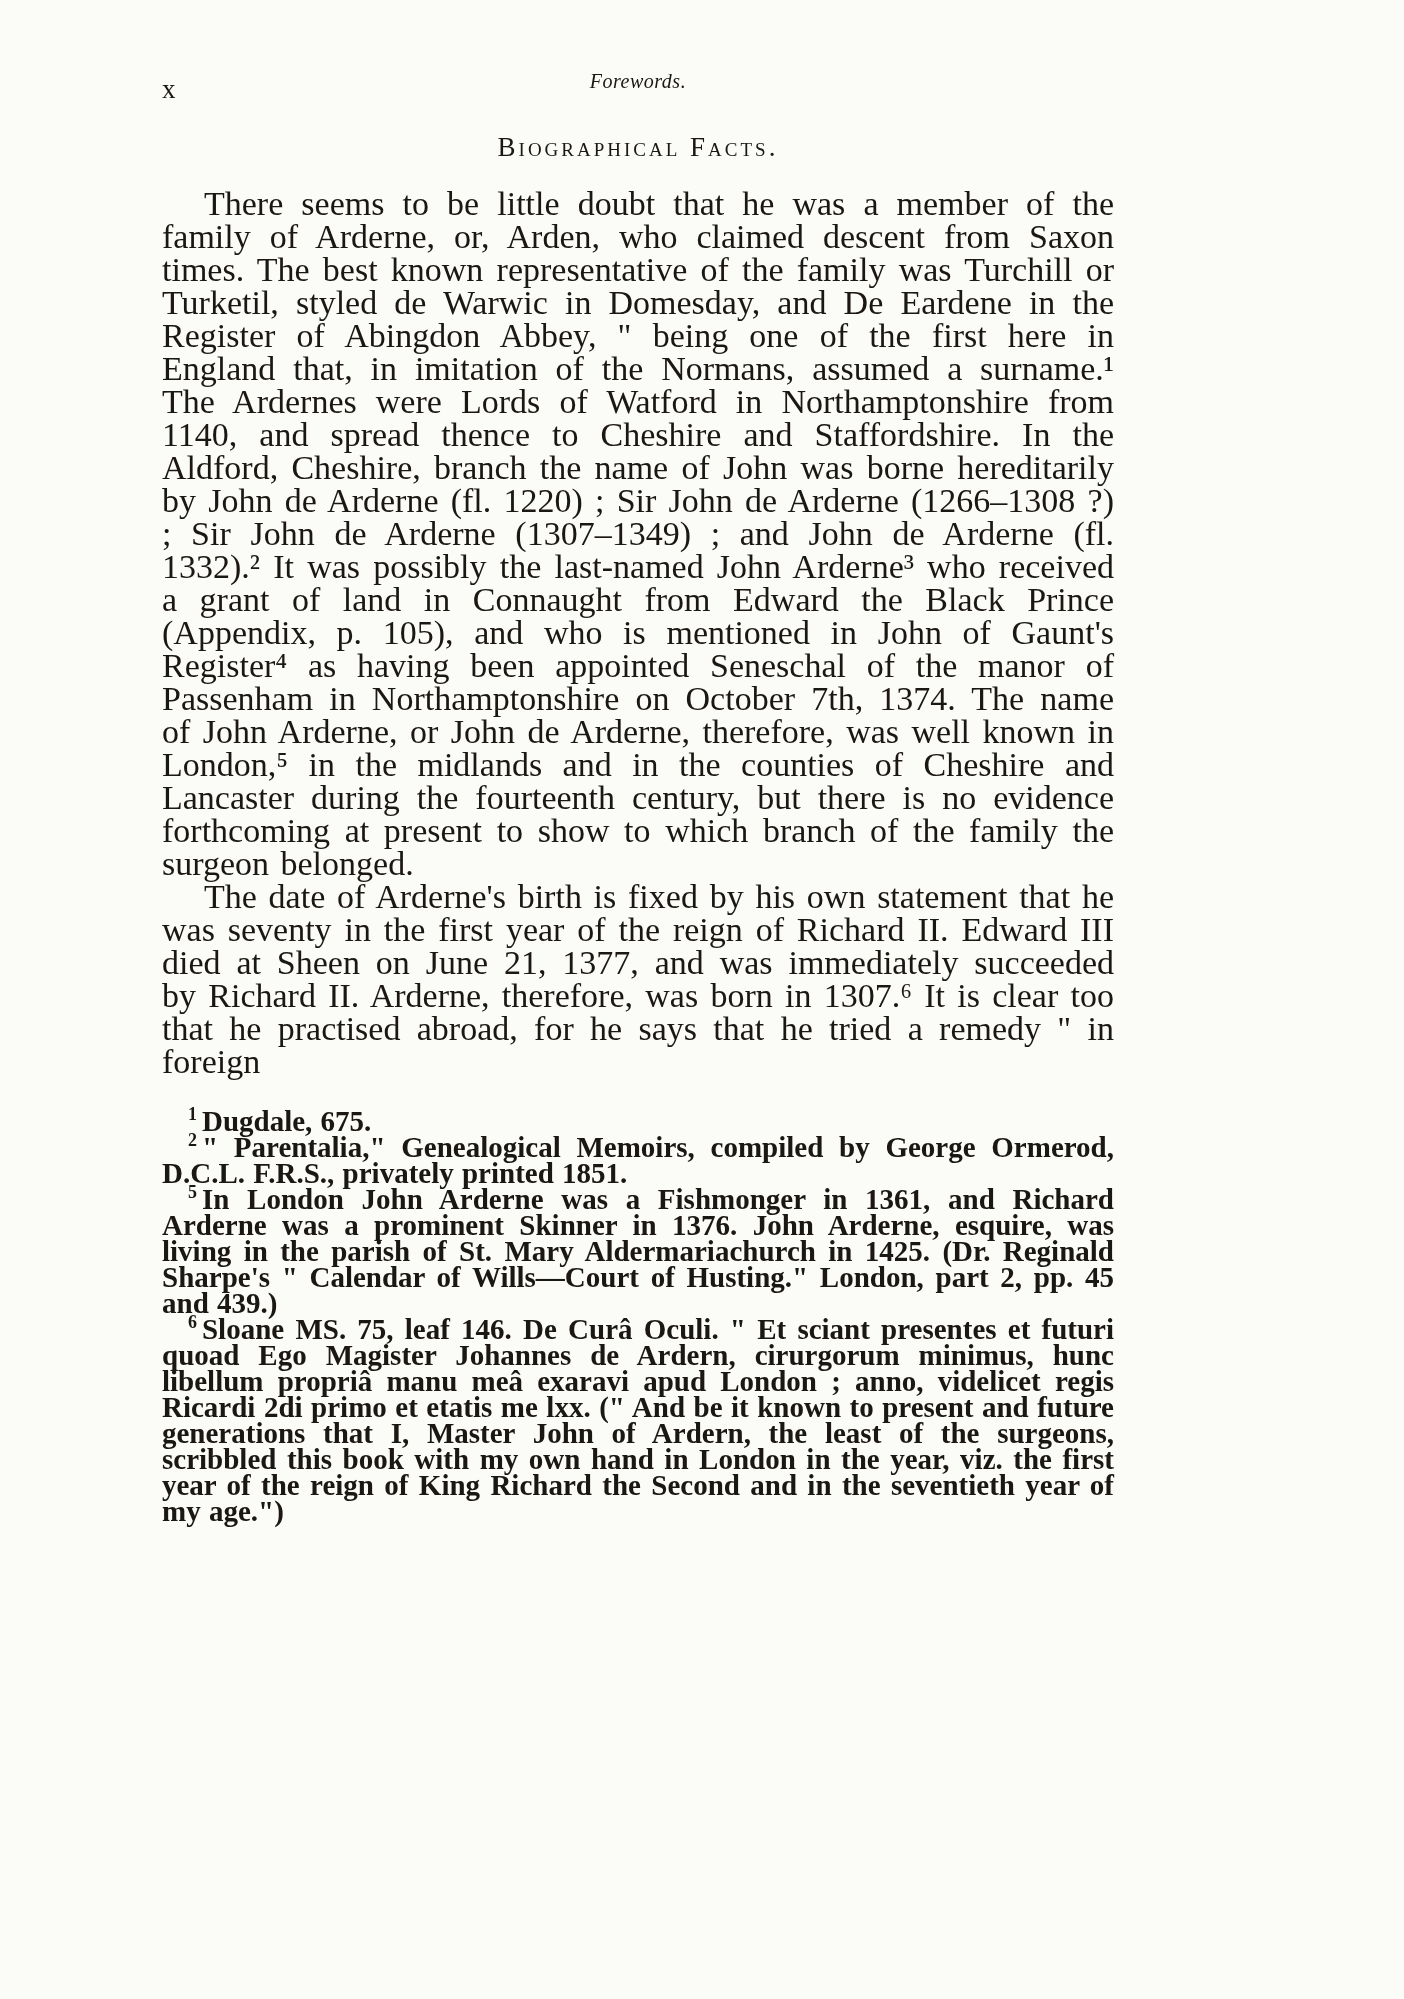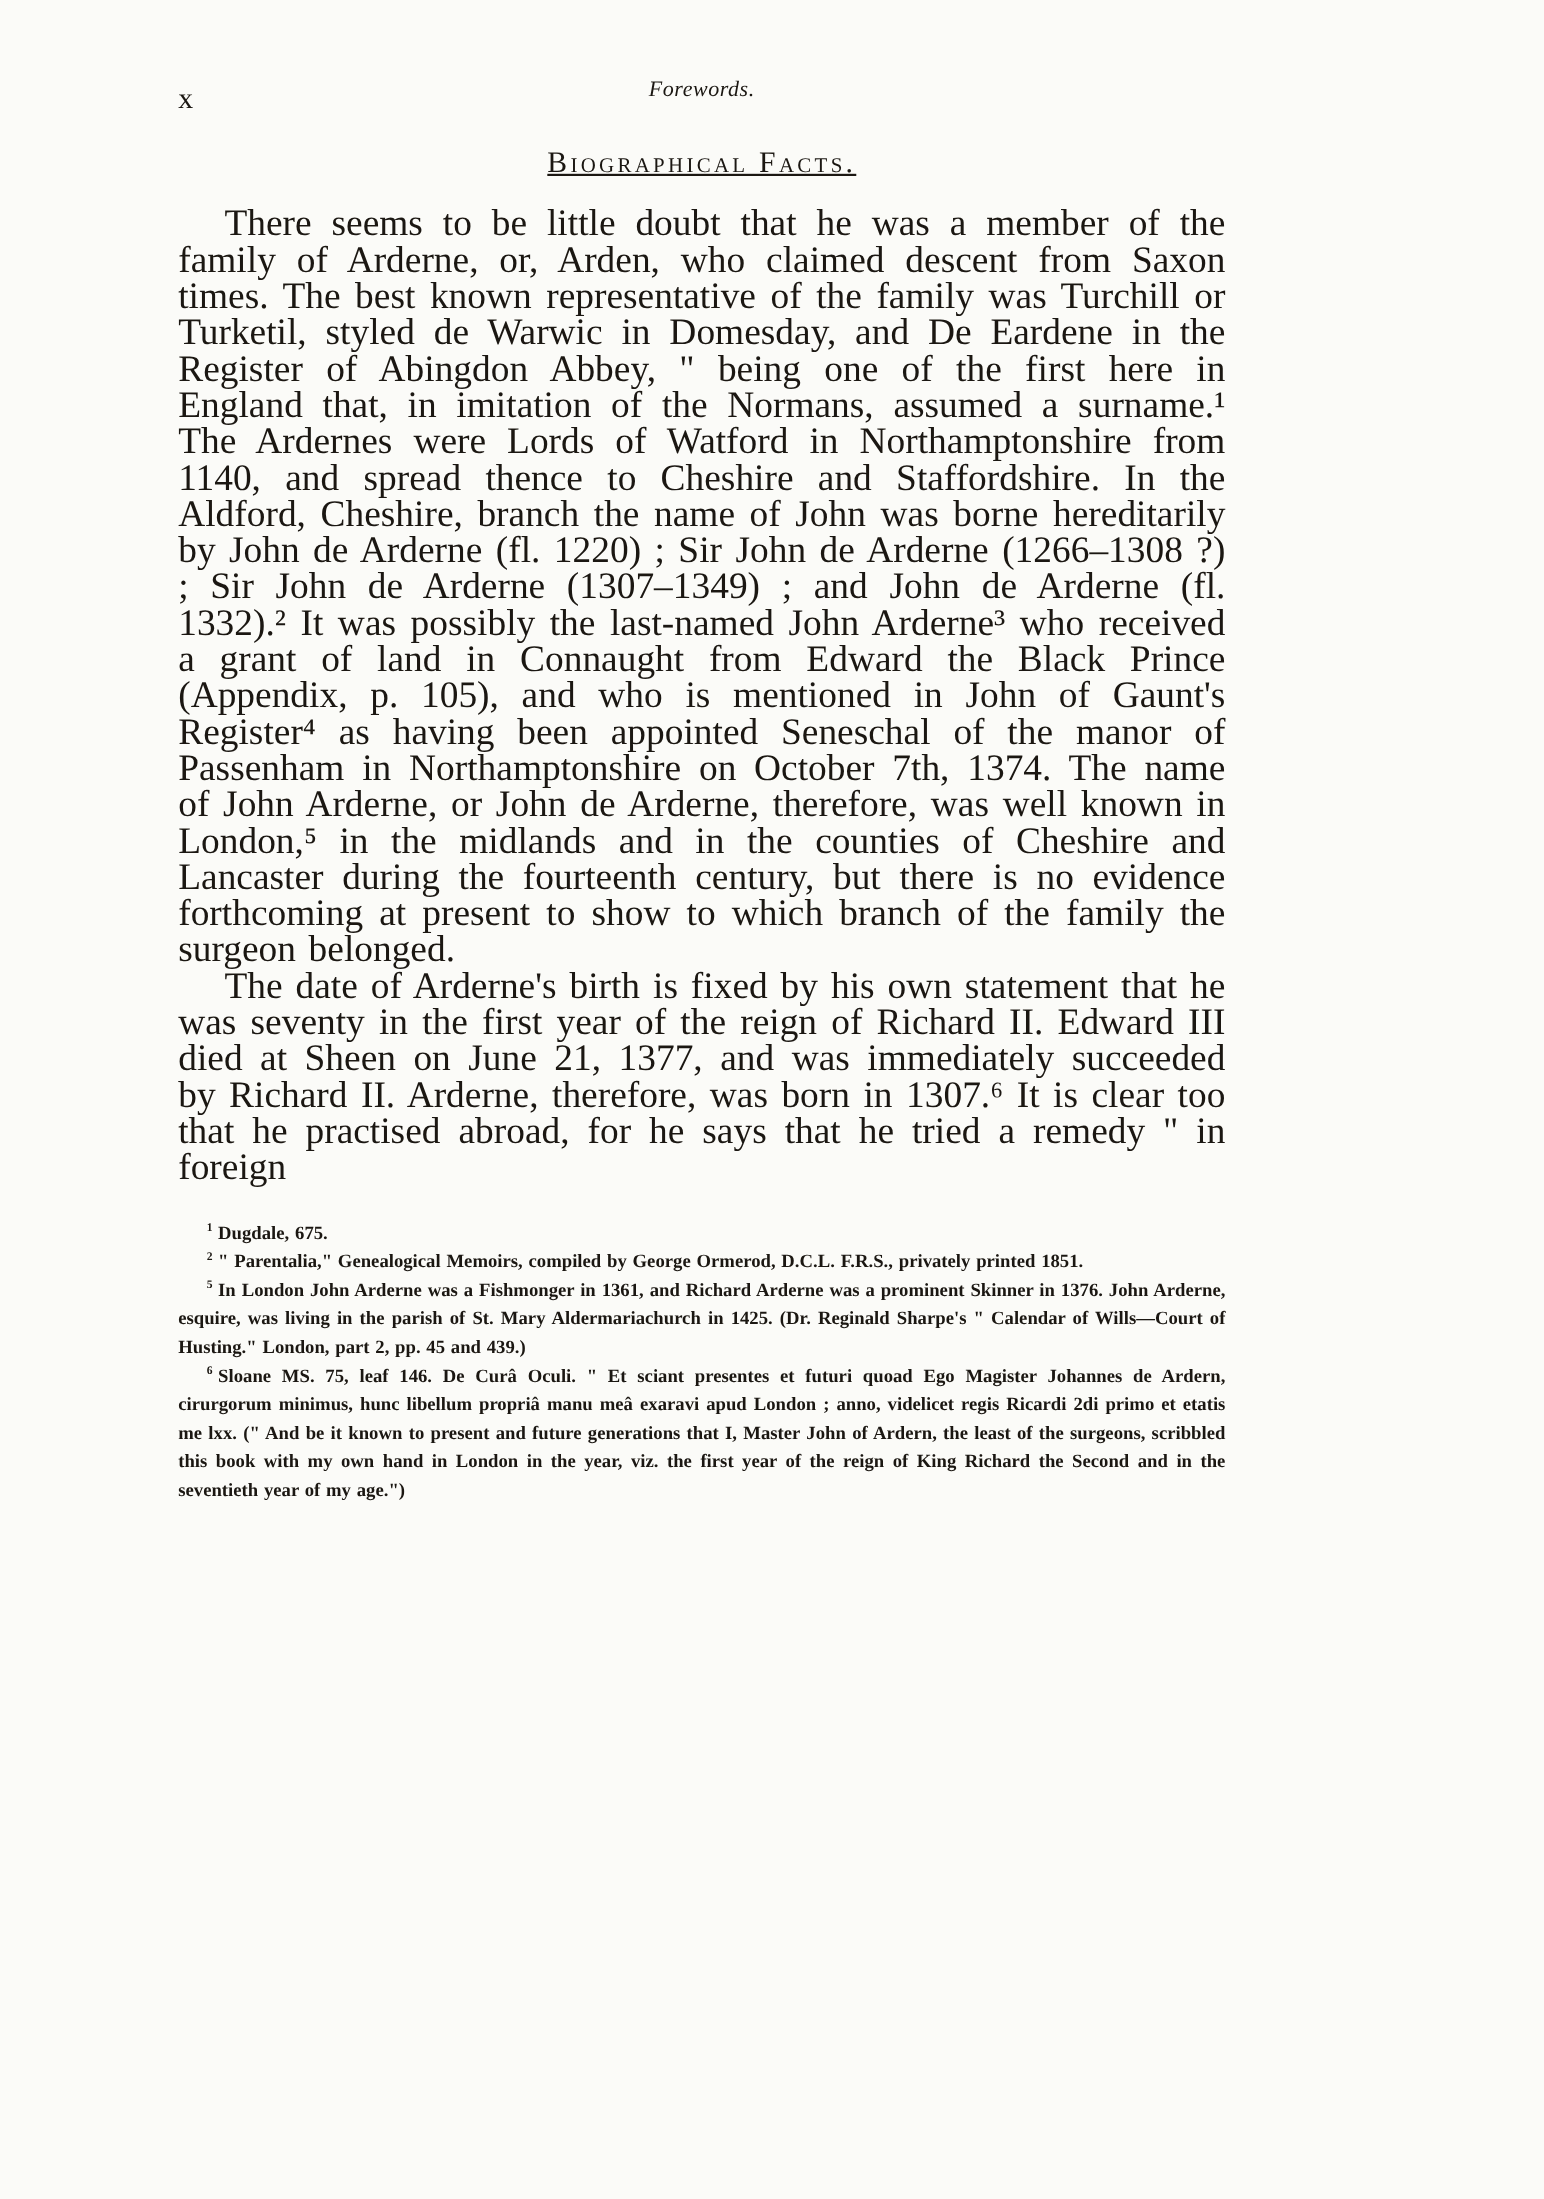--- a/index.html
+++ b/index.html
@@ -38,35 +38,34 @@
     font-size: 20px;
     letter-spacing: 0.5px;
   }
   .section-heading {
     text-align: center;
     font-weight: normal;
     font-variant: small-caps;
     font-size: 27px;
     letter-spacing: 3px;
     margin: 24px 0 24px 0;
-    text-decoration: underline;
   }
   .body-para {
     font-size: 34px;
     line-height: 33px;
     text-align: justify;
     text-indent: 42px;
     word-spacing: 3px;
     margin: 0;
   }
   .footnotes {
     margin-top: 30px;
   }
   .footnote {
-    font-size: 17px;
+    font-size: 29px;
     line-height: 26px;
     text-align: justify;
     text-indent: 26px;
     margin: 0;
     font-weight: bold;
     word-spacing: 1px;
   }
   .footnote sup {
     font-size: 0.62em;
     line-height: 0;

